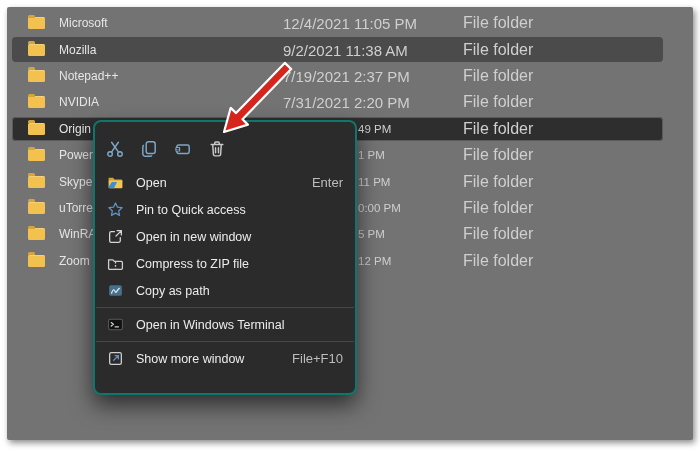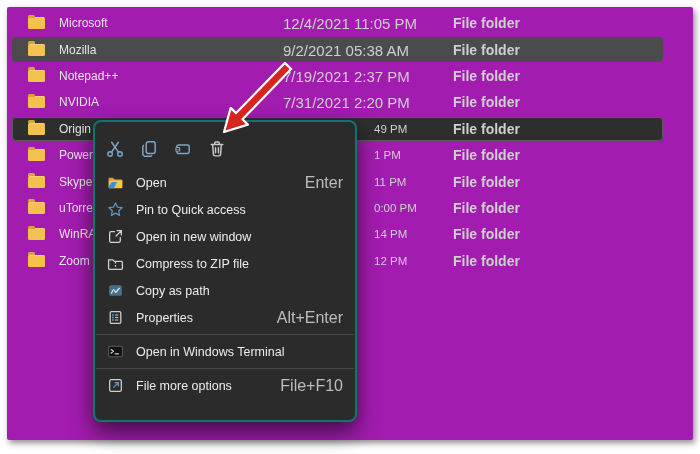--- a/index.html
+++ b/index.html
@@ -3,53 +3,53 @@
 <meta charset="utf-8">
 <style>
   html,body{margin:0;padding:0;}
   body{
     width:700px;height:454px;background:#ffffff;
     font-family:"Liberation Sans", sans-serif;
     position:relative;overflow:hidden;
   }
   .canvas{
     position:absolute;left:7px;top:7px;width:686px;height:433px;
-    background:#a21caf;border-radius:2px;
+    background:#737373;border-radius:2px;
     box-shadow:2px 3px 6px rgba(0,0,0,0.45);
   }
   
   .rows{position:absolute;left:0;top:3px;right:0;}
   .row{position:relative;height:26.4px;}
   .hl{position:absolute;left:5px;right:30px;top:1px;bottom:1px;border-radius:4px;}
   .row-hover .hl{background:#4b4b4b;}
   .row-selected .hl{background:#2e2e2e;box-shadow:inset 0 0 0 1px #5a5a5a;}
   .cell{position:absolute;top:50%;transform:translateY(-50%);white-space:nowrap;}
   .ficon{left:21px;width:17px;height:12px;background:#f2c14e;border-radius:1.5px;
          box-shadow:inset 0 1px 0 rgba(255,255,255,0.25);}
   .ficon::before{content:"";position:absolute;top:-2.5px;left:0;width:7px;height:3px;
          background:#daa336;border-radius:1.5px 1.5px 0 0;}
   .fname{left:52px;font-size:12px;color:#e6e6e6;}
   .fdate{left:276px;font-size:15px;color:#cfcfcf;}
-  .fdatep{left:367px;font-size:11.5px;color:#cfcfcf;}
-  .ftype{left:446px;font-size:14px;color:#cfcfcf;font-weight:bold;}
+  .fdatep{left:351px;font-size:11.5px;color:#cfcfcf;}
+  .ftype{left:456px;font-size:16px;color:#cfcfcf;}
   
   .menu{
     position:absolute;left:86px;top:113px;width:260px;z-index:10;
     background:#2b2b2b;border:2px solid #0f766e;border-radius:8px;
     box-shadow:0 10px 22px rgba(0,0,0,0.6);
     padding:5px 0 21px 0;
   }
   .qrow{display:flex;align-items:center;padding:10px 8px 8px 8px;}
   .qbtn{width:24px;height:24px;margin-right:10px;border-radius:4px;
         display:flex;align-items:center;justify-content:center;}
   .mitem{position:relative;height:27px;display:flex;align-items:center;padding:0 12px;}
   .micon{width:17px;height:17px;margin-right:12px;flex:0 0 auto;
          display:flex;align-items:center;justify-content:center;}
   .mlabel{font-size:12.5px;color:#ececec;flex:1 1 auto;white-space:nowrap;}
-  .mshort{font-size:16px;color:#bdbdbd;white-space:nowrap;}
+  .mshort{font-size:13px;color:#bdbdbd;white-space:nowrap;}
   .msep{height:1px;background:#474747;margin:3px 1px;}
   
   .arrow{position:absolute;left:193px;top:51px;z-index:20;}
   svg{display:block;}
 </style>
 </head>
 <body>
 
 <div class="canvas">
 
@@ -58,21 +58,21 @@
       <span class="hl"></span>
       <span class="cell ficon"></span>
       <span class="cell fname">Microsoft</span>
       <span class="cell fdate">12/4/2021 11:05 PM</span>
       <span class="cell ftype">File folder</span>
     </div>
     <div class="row row-hover">
       <span class="hl"></span>
       <span class="cell ficon"></span>
       <span class="cell fname">Mozilla</span>
-      <span class="cell fdate">9/2/2021 05:38 AM</span>
+      <span class="cell fdate">9/2/2021 11:38 AM</span>
       <span class="cell ftype">File folder</span>
     </div>
     <div class="row">
       <span class="hl"></span>
       <span class="cell ficon"></span>
       <span class="cell fname">Notepad++</span>
       <span class="cell fdate">7/19/2021 2:37 PM</span>
       <span class="cell ftype">File folder</span>
     </div>
     <div class="row">
@@ -107,21 +107,21 @@
       <span class="hl"></span>
       <span class="cell ficon"></span>
       <span class="cell fname">uTorrent</span>
       <span class="cell fdatep">0:00 PM</span>
       <span class="cell ftype">File folder</span>
     </div>
     <div class="row">
       <span class="hl"></span>
       <span class="cell ficon"></span>
       <span class="cell fname">WinRAR</span>
-      <span class="cell fdatep">14 PM</span>
+      <span class="cell fdatep">5 PM</span>
       <span class="cell ftype">File folder</span>
     </div>
     <div class="row">
       <span class="hl"></span>
       <span class="cell ficon"></span>
       <span class="cell fname">Zoom</span>
       <span class="cell fdatep">12 PM</span>
       <span class="cell ftype">File folder</span>
     </div>
   </div>
@@ -215,33 +215,20 @@
       <span class="micon">
         <svg width="17" height="17" viewBox="0 0 16 16">
           <rect x="2" y="3" width="12" height="10" rx="1.8" fill="#47708c"></rect>
           <path d="M4.3 10.6 C 5.6 6.4 6.6 6.6 7.6 9 C 8.6 11.4 9.6 7 11.6 6" fill="none" stroke="#e3edf5" stroke-width="1.1" stroke-linecap="round"></path>
         </svg>
       </span>
       <span class="mlabel">Copy as path</span>
       <span class="mshort"></span>
     </div>
 
-    <div class="mitem">
-      <span class="micon">
-        <svg width="17" height="17" viewBox="0 0 16 16" fill="none">
-          <rect x="3" y="2.5" width="10" height="11" rx="1.2" stroke="#cfcfcf" stroke-width="1.2"></rect>
-          <circle cx="5.6" cy="5.6" r="0.9" fill="#5f93c4"></circle>
-          <circle cx="5.6" cy="8" r="0.9" fill="#5f93c4"></circle>
-          <circle cx="5.6" cy="10.4" r="0.9" fill="#5f93c4"></circle>
-          <path d="M7.6 5.6 h3 M7.6 8 h3 M7.6 10.4 h3" stroke="#cfcfcf" stroke-width="1"></path>
-        </svg>
-      </span>
-      <span class="mlabel">Properties</span>
-      <span class="mshort">Alt+Enter</span>
-    </div>
 
     <div class="msep"></div>
 
     <div class="mitem">
       <span class="micon">
         <svg width="17" height="17" viewBox="0 0 16 16">
           <rect x="1.5" y="3" width="13" height="10" rx="1.8" fill="#111111" stroke="#5a5a5a" stroke-width="1"></rect>
           <path d="M4 6.2 l2 1.6 -2 1.6" fill="none" stroke="#d0d0d0" stroke-width="1.2" stroke-linecap="round" stroke-linejoin="round"></path>
           <path d="M7.6 10.2 h3.2" stroke="#d0d0d0" stroke-width="1.2" stroke-linecap="round"></path>
         </svg>
@@ -252,21 +239,21 @@
 
     <div class="msep"></div>
 
     <div class="mitem">
       <span class="micon">
         <svg width="17" height="17" viewBox="0 0 16 16" fill="none" stroke-linecap="round">
           <rect x="2.5" y="2.5" width="11" height="11" rx="1.5" stroke="#cfcfcf" stroke-width="1.2"></rect>
           <path d="M6.3 9.7 L10.7 5.3 M7.6 5.3 h3.1 v3.1" stroke="#5f93c4" stroke-width="1.2"></path>
         </svg>
       </span>
-      <span class="mlabel">File more options</span>
+      <span class="mlabel">Show more window</span>
       <span class="mshort">File+F10</span>
     </div>
   </div>
 
   <svg class="arrow" width="100" height="85" viewBox="0 0 100 85">
     <polygon points="84.8,4.9 36.1,55.1 30.7,49.9 24,74 47.9,66.6 42.5,61.3 91.2,11.1" fill="#d6251d" stroke="#ffffff" stroke-width="2.2" stroke-linejoin="round"></polygon>
   </svg>
 
 </div>
 

